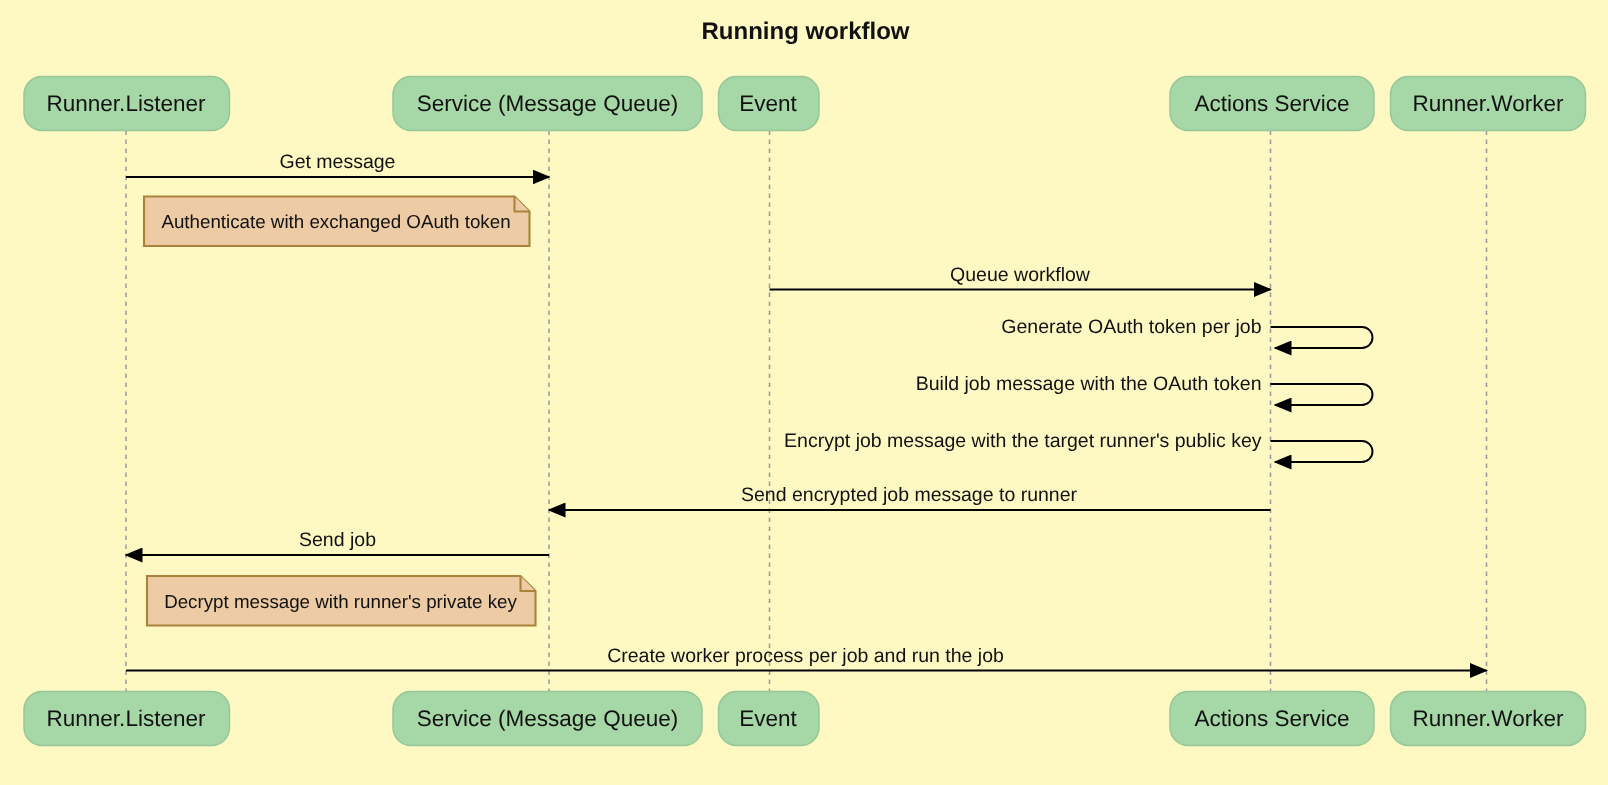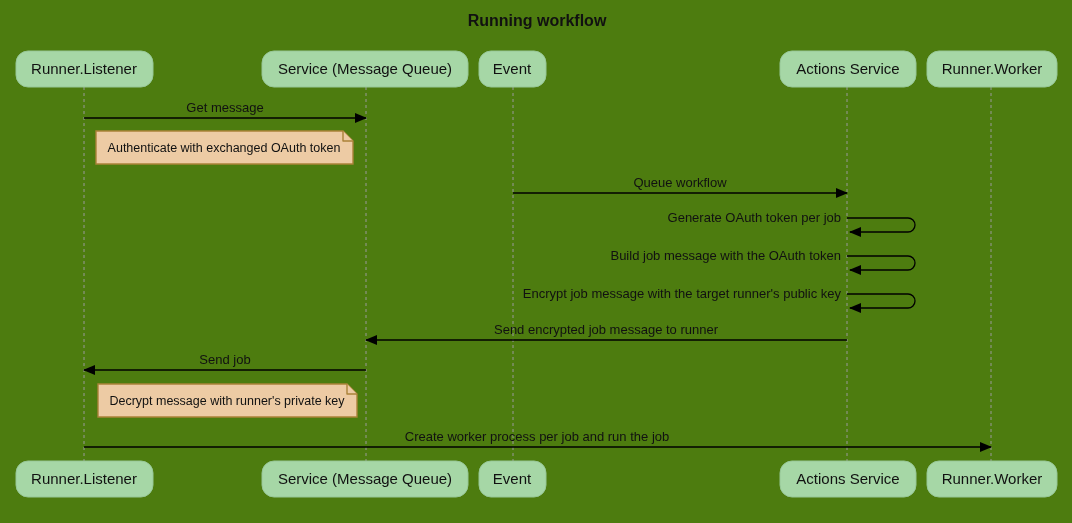--- a/index.html
+++ b/index.html
@@ -5,21 +5,21 @@
   html, body {
     margin: 0;
     padding: 0;
     background: #ffffff;
     font-family: "Liberation Sans", sans-serif;
   }
   .stage {
     position: relative;
     width: 1072px;
     height: 523px;
-    background: #4d7c0f;
+    background: #fef9c3;
     overflow: hidden;
   }
   svg { display: block; }
   .title-text {
     font-size: 16px;
     font-weight: bold;
     fill: #111111;
     text-anchor: middle;
   }
   .lifeline {

